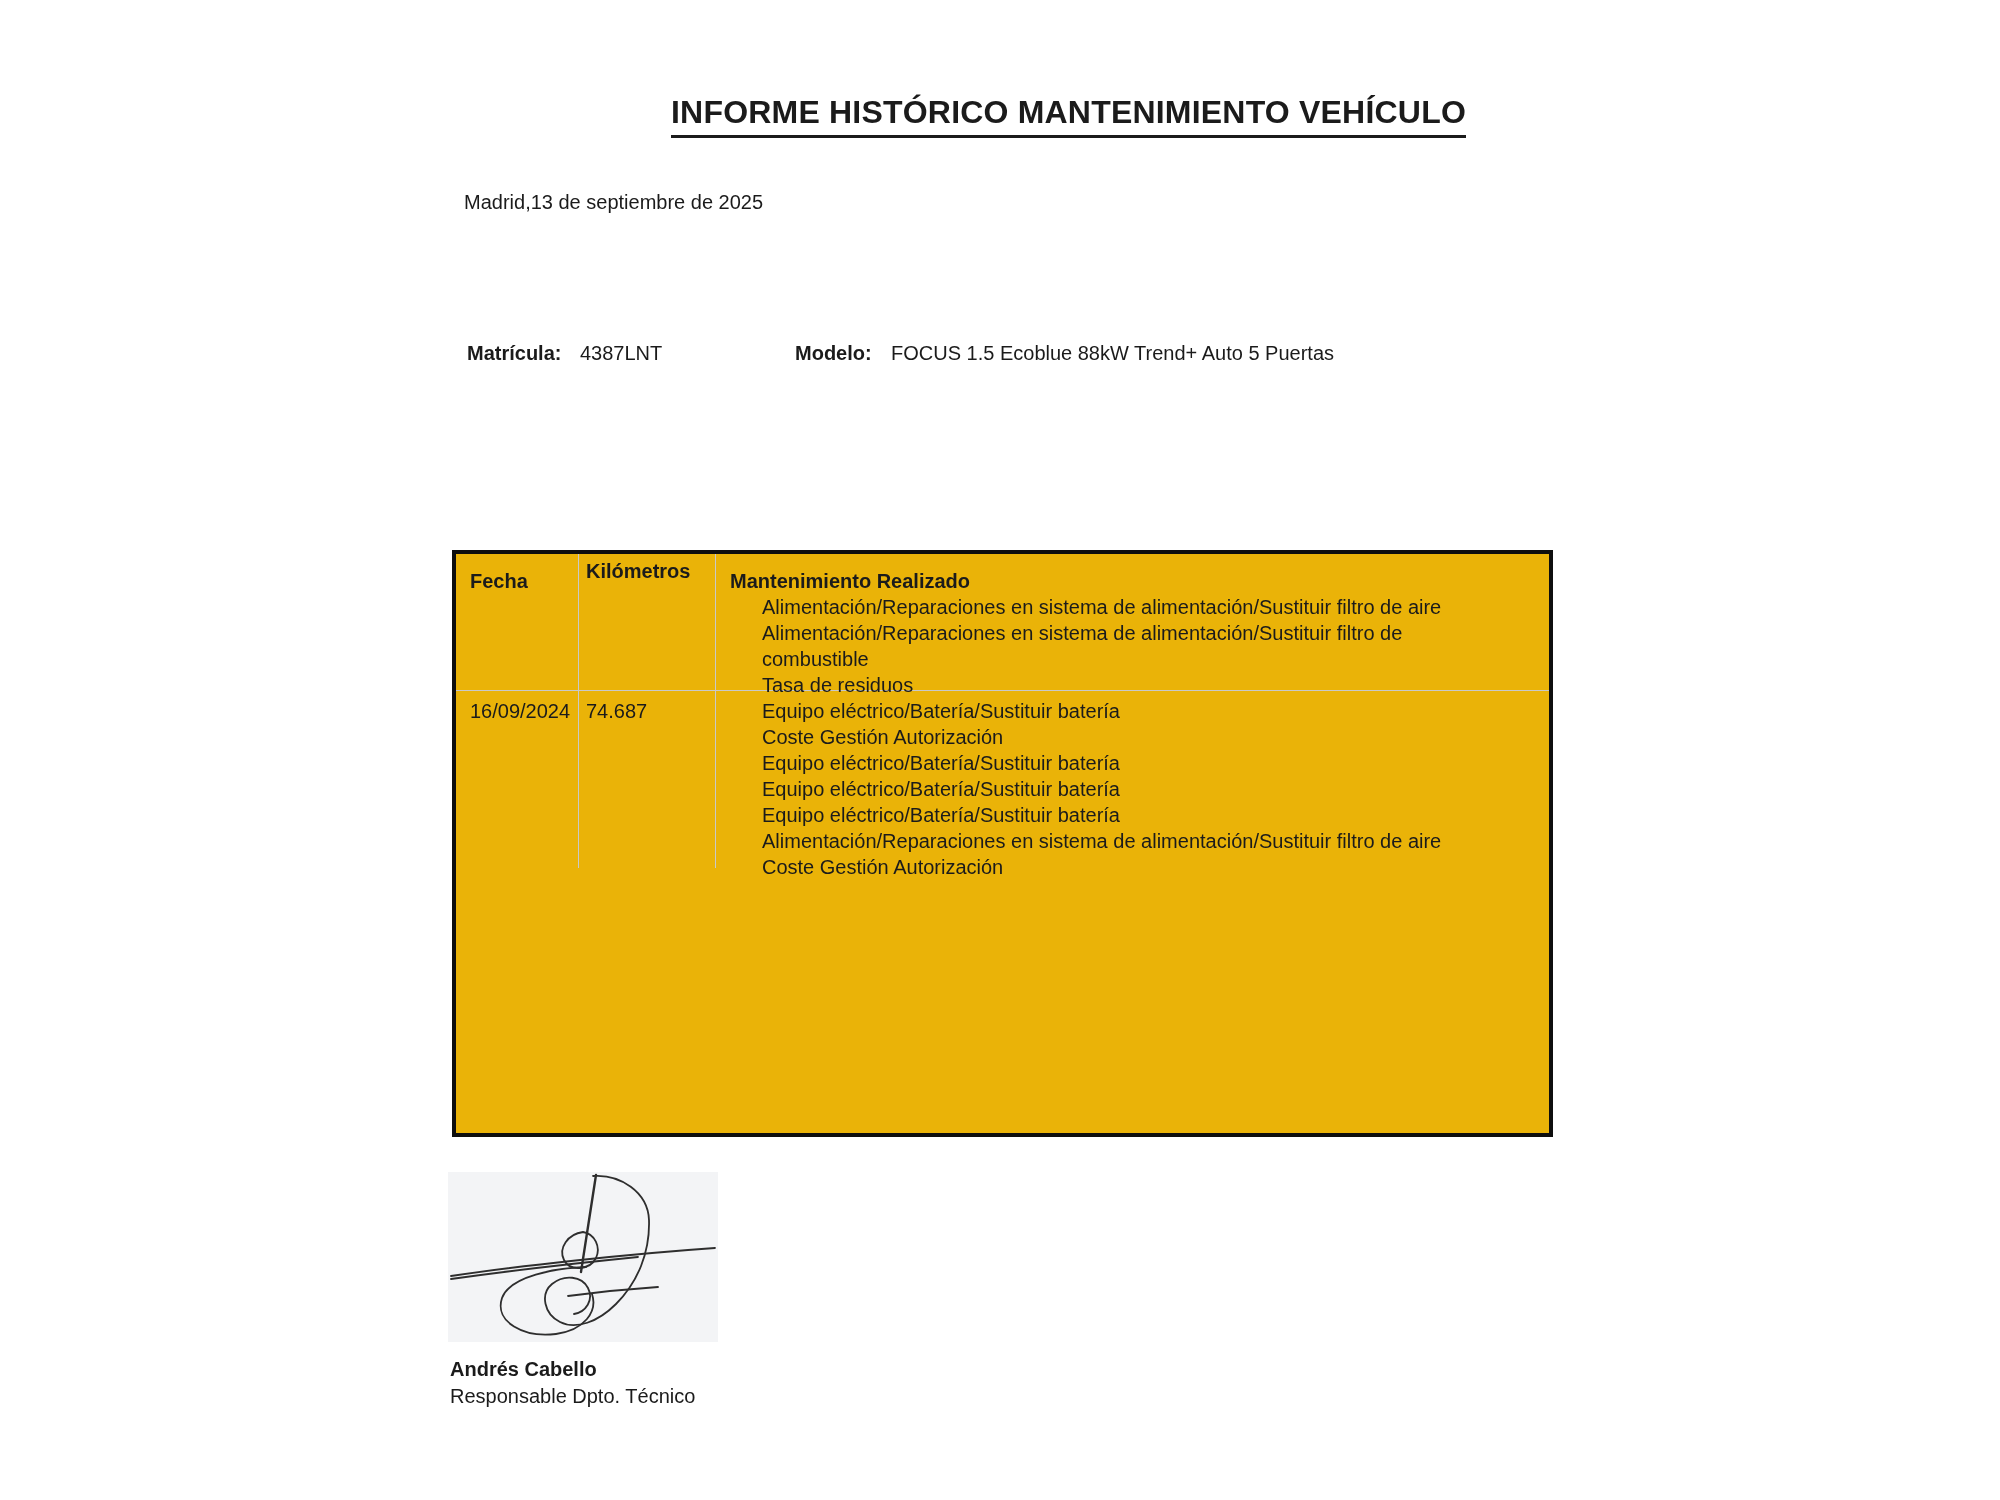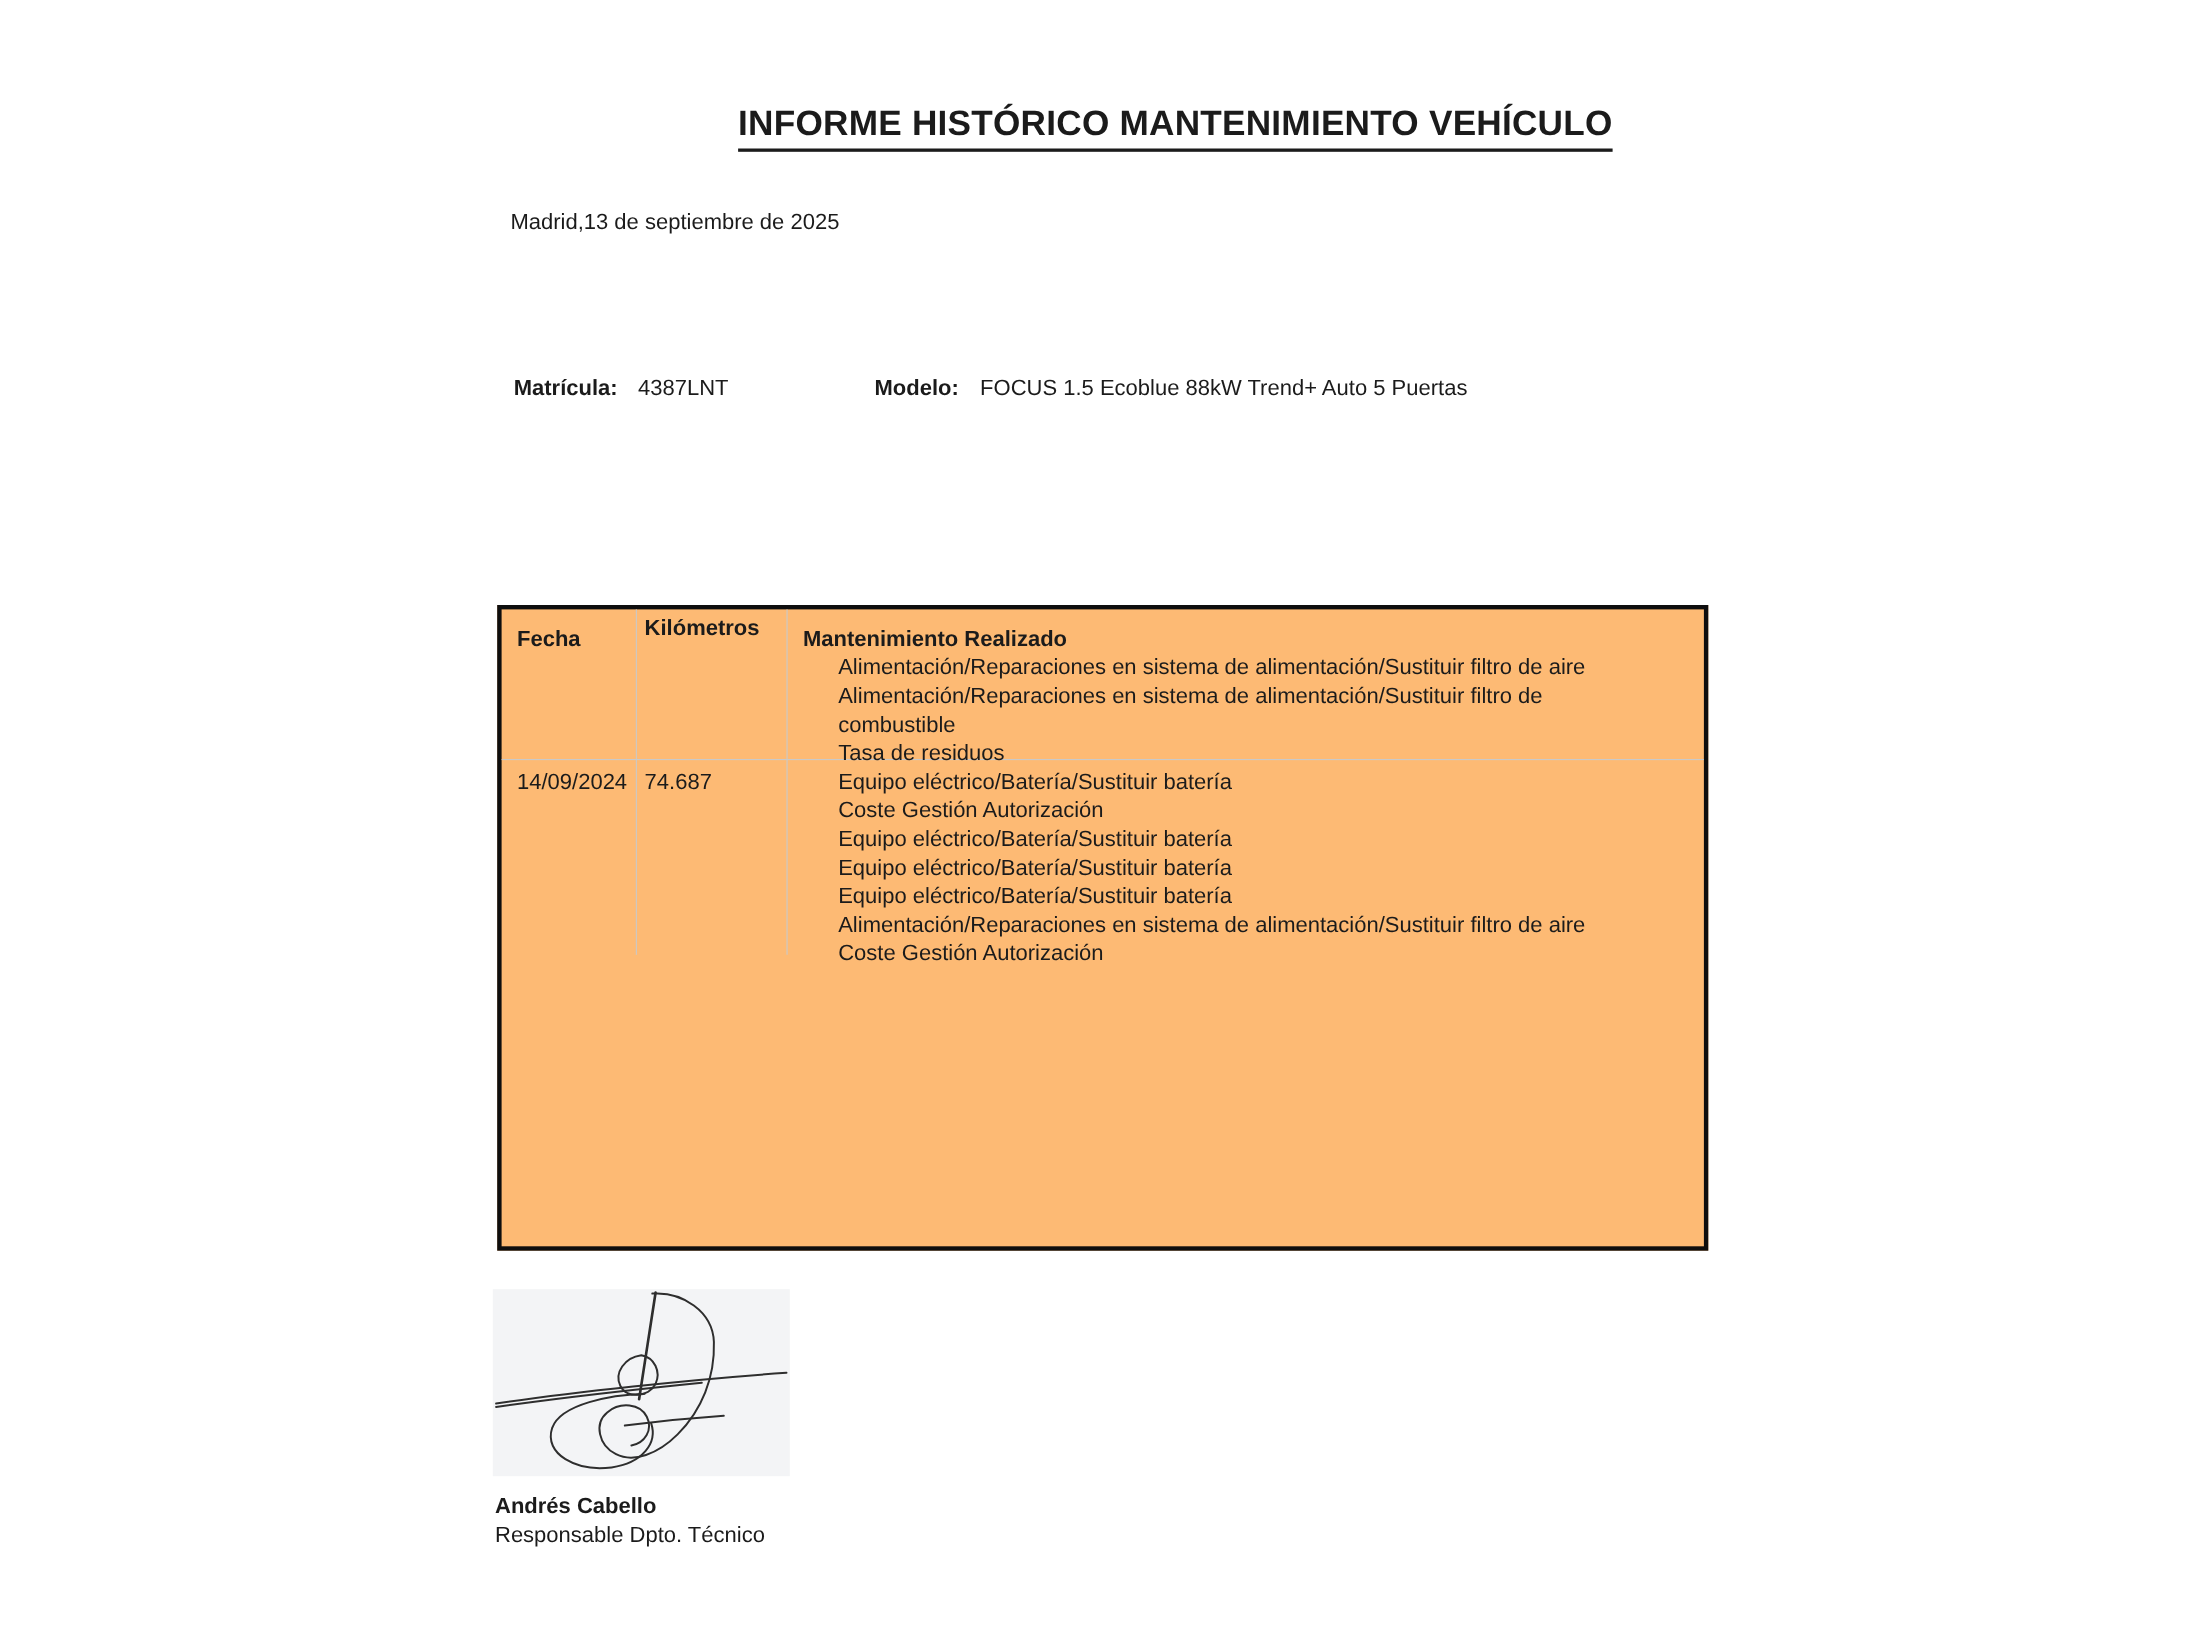--- a/index.html
+++ b/index.html
@@ -31,21 +31,21 @@
     white-space: nowrap;
     padding-bottom: 4px;
     border-bottom: 3px solid var(--text);
   }
 
   .report-table {
     position: absolute;
     left: 452px; top: 550px;
     width: 1101px; height: 587px;
     border: 4px solid var(--border);
-    background: #fdba74;
+    background: #eab308;
   }
   .report-table .cell { position: absolute; font-size: 20px; line-height: 26px; white-space: nowrap; }
   .vline {
     position: absolute; top: 0;
     width: 1px; height: 314px;
     background: var(--grid);
   }
   .hline {
     position: absolute; left: 0; top: 136px;
     width: 100%; height: 1px;
@@ -89,21 +89,21 @@
     <span class="cell bold" style="left:274px; top:14px;">Mantenimiento Realizado</span>
 
     <div class="cell lines" style="left:274px; top:40px;">
       <div>Alimentación/Reparaciones en sistema de alimentación/Sustituir filtro de aire</div>
       <div>Alimentación/Reparaciones en sistema de alimentación/Sustituir filtro de</div>
       <div>combustible</div>
       <div>Tasa de residuos</div>
     </div>
 
     <div>
-      <span class="cell" style="left:14px; top:144px;">14/09/2024</span>
+      <span class="cell" style="left:14px; top:144px;">16/09/2024</span>
       <span class="cell" style="left:130px; top:144px;">74.687</span>
       <div class="cell lines" style="left:274px; top:144px;">
         <div>Equipo eléctrico/Batería/Sustituir batería</div>
         <div>Coste Gestión Autorización</div>
         <div>Equipo eléctrico/Batería/Sustituir batería</div>
         <div>Equipo eléctrico/Batería/Sustituir batería</div>
         <div>Equipo eléctrico/Batería/Sustituir batería</div>
         <div>Alimentación/Reparaciones en sistema de alimentación/Sustituir filtro de aire</div>
         <div>Coste Gestión Autorización</div>
       </div>

